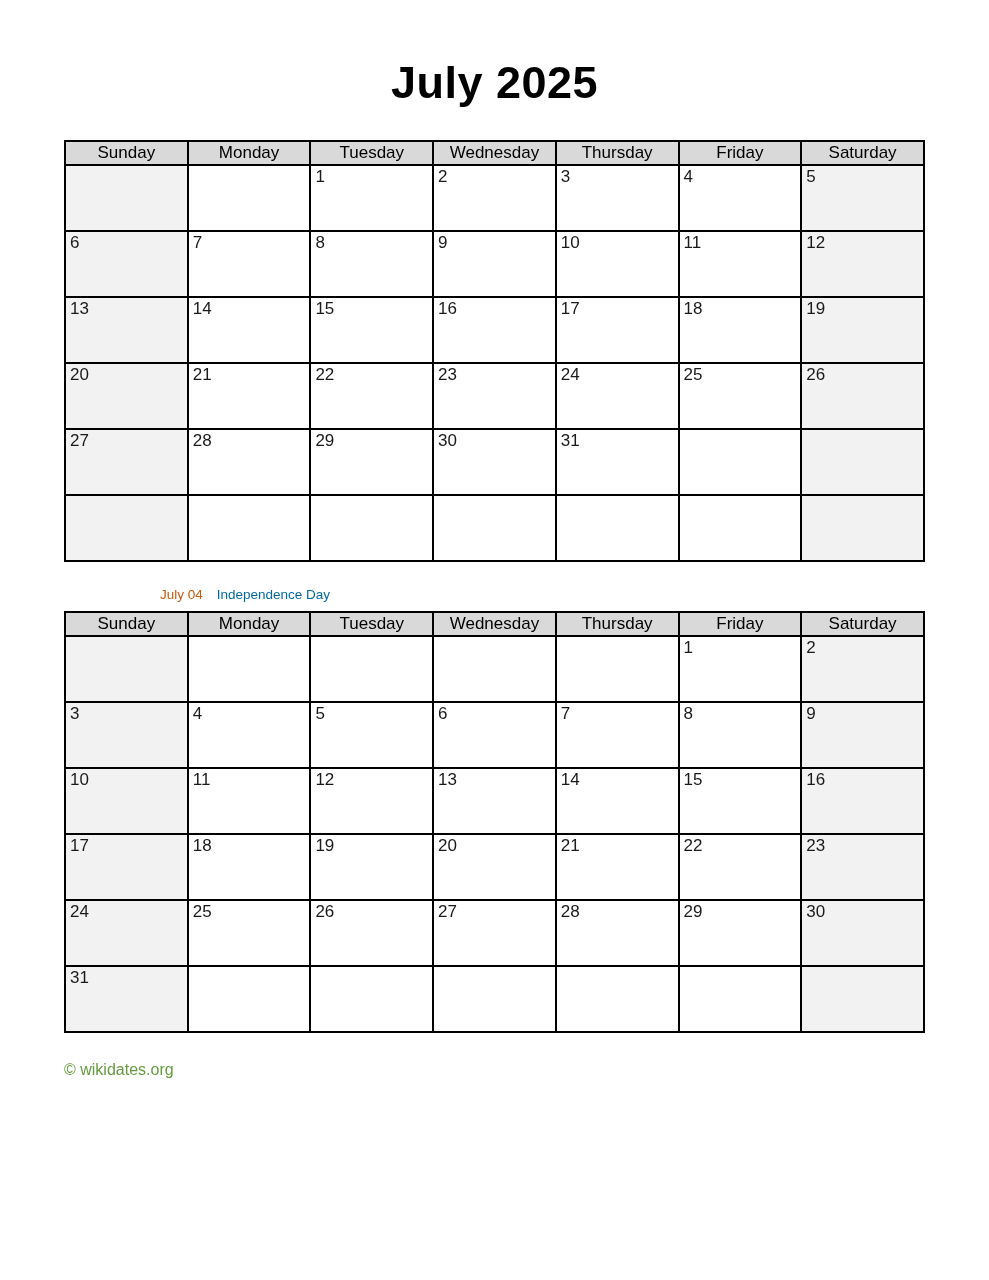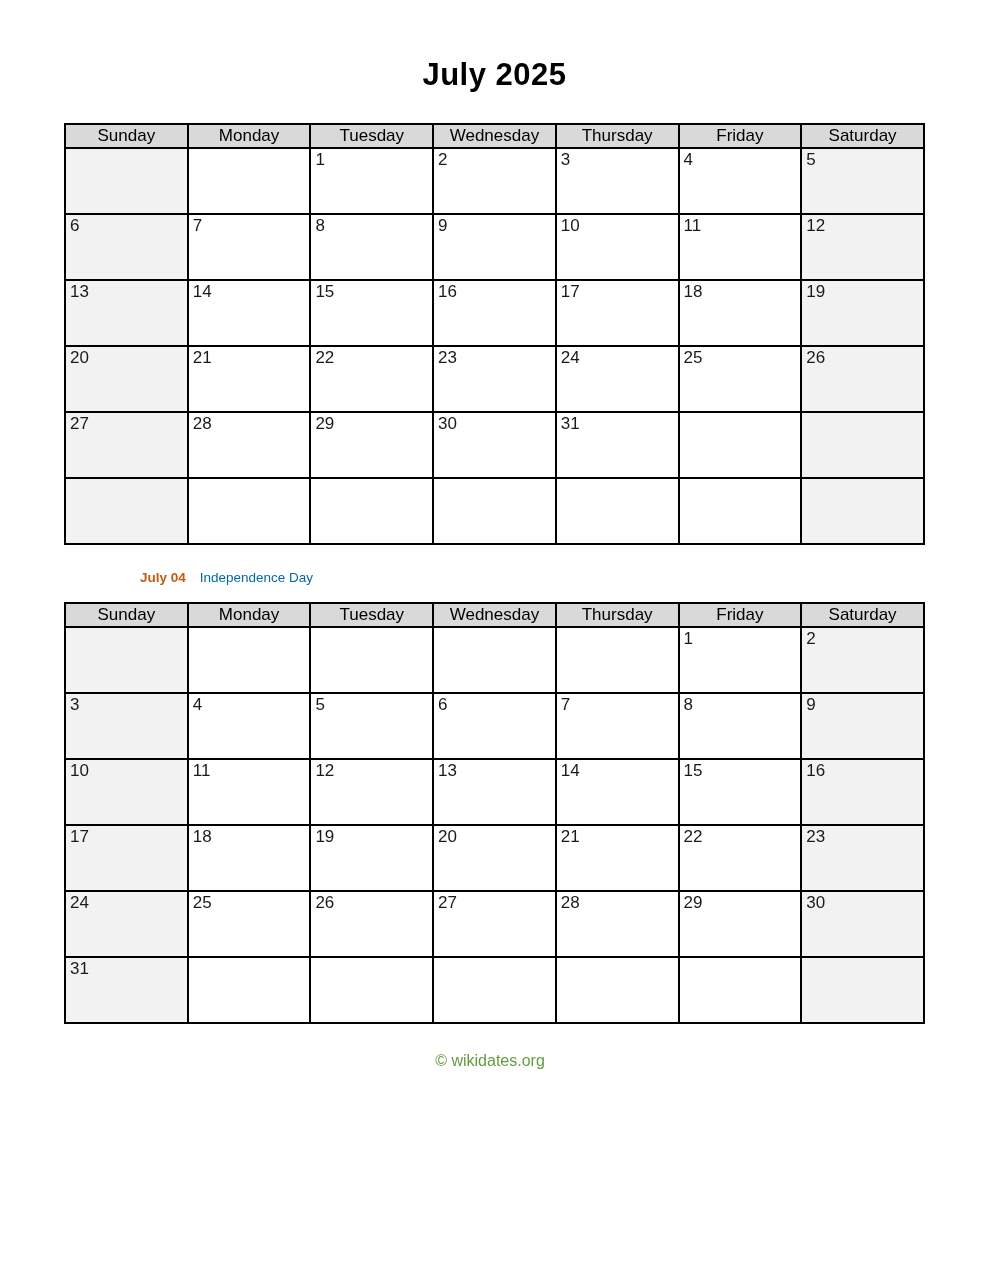--- a/index.html
+++ b/index.html
@@ -14,32 +14,32 @@
   body{
     width:989px;
     height:1280px;
     background:#ffffff;
     font-family:"Liberation Sans", sans-serif;
     color:#000;
     overflow:hidden;
   }
   .month-title{
     text-align:center;
-    font-size:31px;
+    font-size:45px;
     line-height:1.2;
     font-weight:bold;
     color:#000;
     margin:0;
     letter-spacing:0.5px;
   }
   .month-title.first{ margin-top:56px; margin-bottom:30px; }
   .month-title.second{ margin-top:25px; margin-bottom:26px; }
   table.calendar{
     width:861px;
-    margin:16px auto;
+    margin:8px auto;
     border-collapse:collapse;
     table-layout:fixed;
   }
   table.calendar th{
     background:var(--header-bg);
     border:2px solid var(--border-color);
     font-size:17px;
     font-weight:normal;
     text-align:center;
     height:21px;
@@ -60,31 +60,31 @@
     background:var(--weekend-bg);
   }
   .holiday-note{
     width:861px;
     margin:25px auto 0 auto;
     font-size:13.5px;
     line-height:1.2;
   }
   .holiday-note .date{
     color:var(--holiday-accent);
-    font-weight:bold;
-    margin-left:76px;
+    font-weight:normal;
+    margin-left:96px;
   }
   .holiday-note .event{
     color:#0369a1;
     margin-left:14px;
   }
   .page-footer{
     width:861px;
     margin:28px auto 0 auto;
-    text-align:center;
+    text-align:left;
     padding-right:9px;
     font-size:16px;
   }
   .page-footer a{
     color:var(--footer-green);
     text-decoration:none;
     cursor:pointer;
   }
 </style>
 </head>

